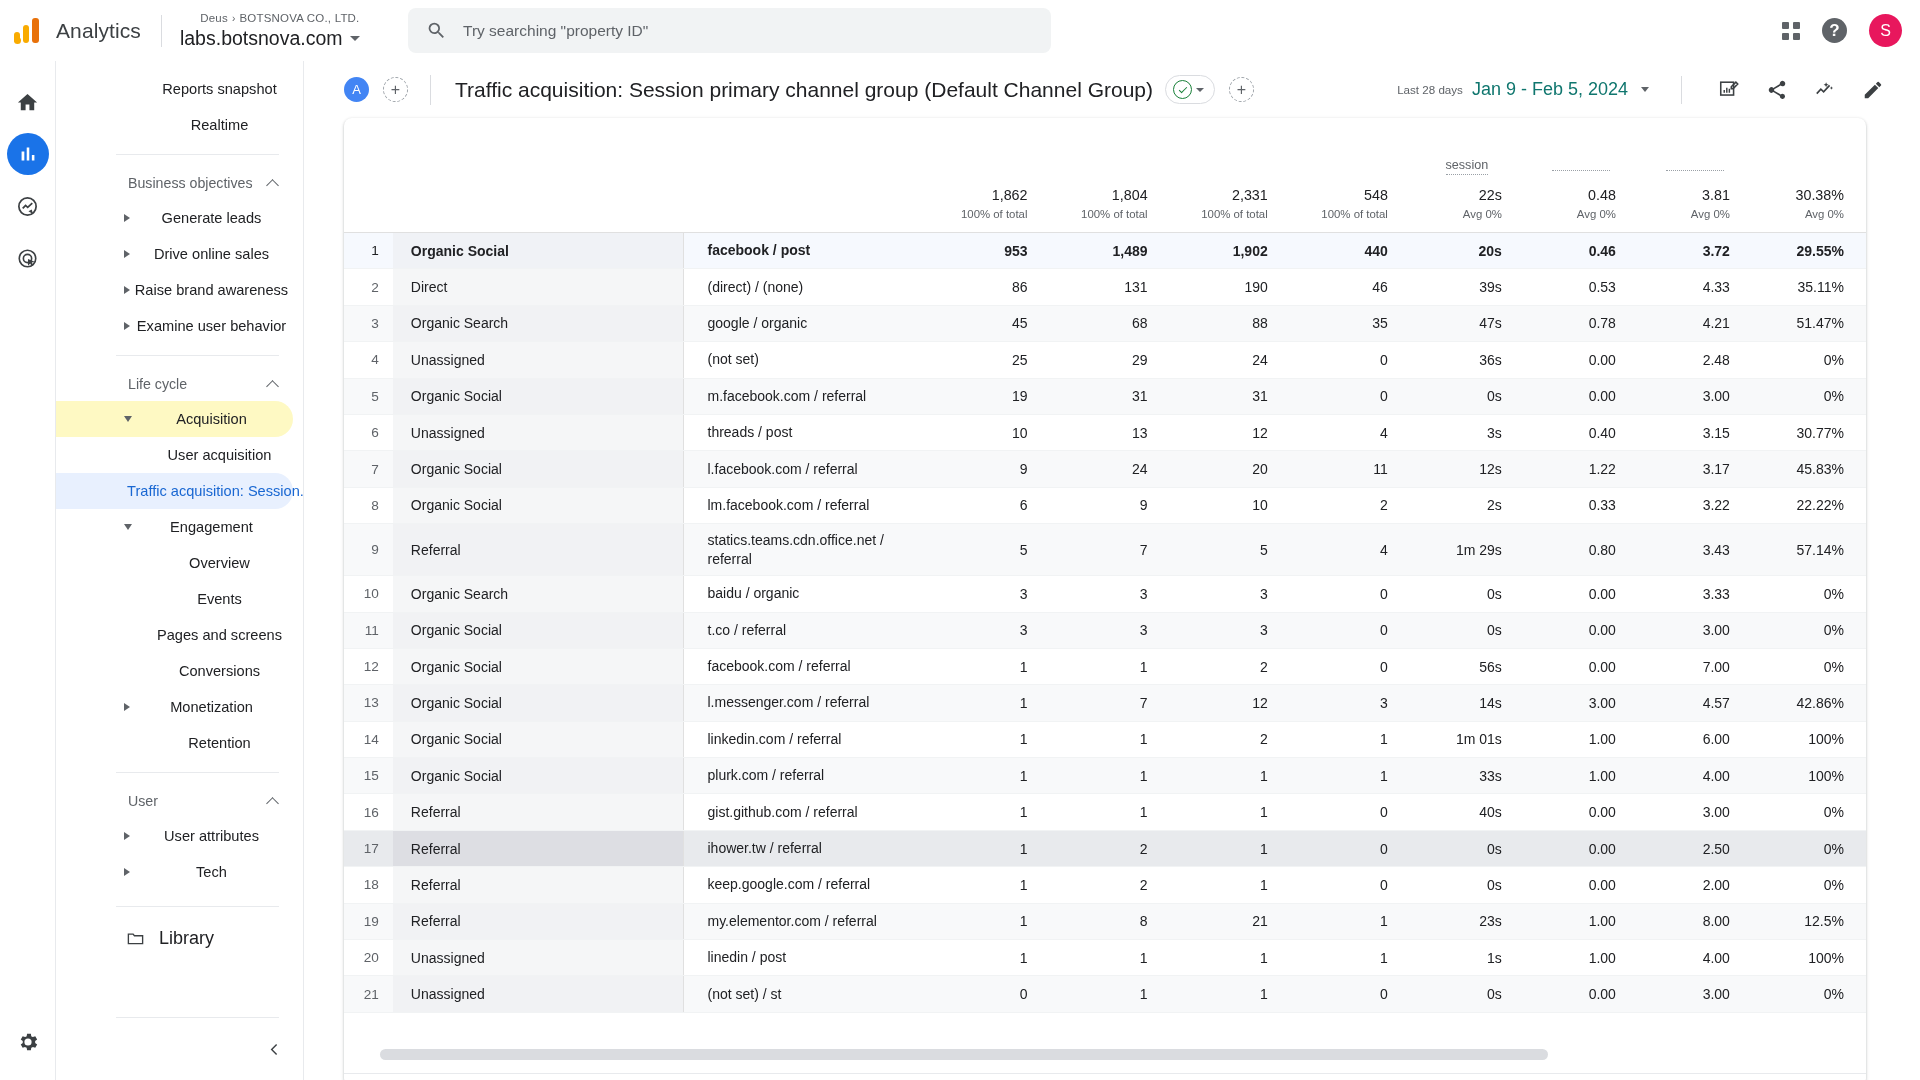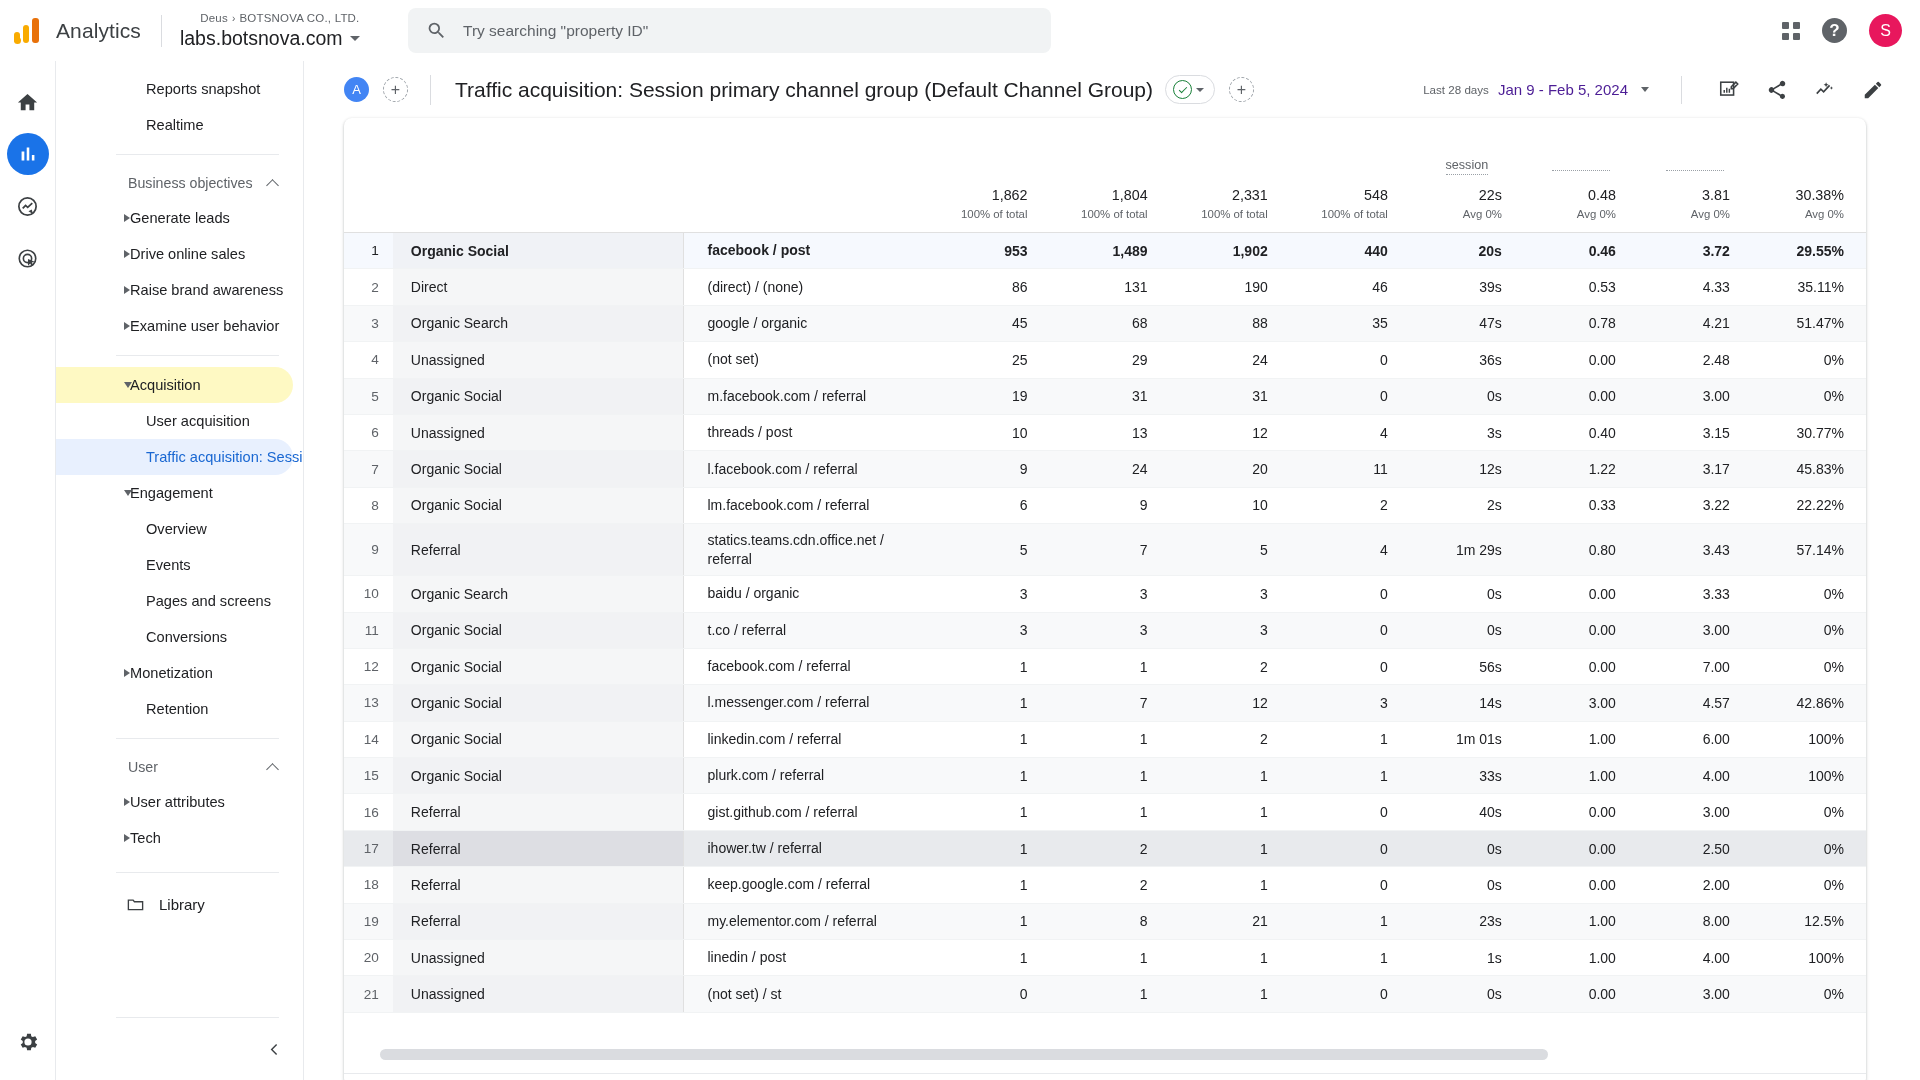--- a/index.html
+++ b/index.html
@@ -86,24 +86,24 @@
   .nav-sep { height: 1px; background: #e8eaed; margin: 11px 24px 11px 60px; }
   .nav-group {
     height: 34px; display: flex; align-items: center; justify-content: space-between;
     font-size: 14.2px; color: #5f6368; padding: 0 26px 0 72px; cursor: pointer;
   }
   .tri { width: 0; height: 0; border-top: 4.5px solid transparent;
          border-bottom: 4.5px solid transparent; border-left: 6px solid #5f6368;
          position: absolute; left: 68px; }
   .tri.open { border-left: 4.5px solid transparent; border-right: 4.5px solid transparent;
               border-top: 6px solid #5f6368; border-bottom: none; }
-  .nav-item { position: relative; }
+  .nav-item { position: relative; justify-content: center; }
   .chev-up { width: 9px; height: 9px; border-left: 1.6px solid #5f6368;
              border-top: 1.6px solid #5f6368; transform: rotate(45deg); margin-top: 4px; }
-  .lib-row { height: 40px; display: flex; align-items: center; font-size: 15px;
+  .lib-row { height: 40px; display: flex; align-items: center; font-size: 18px;
              color: #202124; padding-left: 70px; cursor: pointer; gap: 14px; }
   .collapse-btn { position: absolute; right: 20px; bottom: 18px; cursor: pointer; }
   .side-bottom-sep { position: absolute; left: 60px; right: 24px; bottom: 62px;
                      height: 1px; background: #e8eaed; }
 
   
   .main { position: absolute; left: 304px; top: 61px; width: 1616px; height: 1019px;
           background: #fff; }
   .title-row { height: 57px; display: flex; align-items: center; padding-left: 40px;
                background: #fff; }
@@ -122,21 +122,21 @@
     display: flex; align-items: center; justify-content: center; }
   .ok-tick { width: 8px; height: 4px; border-left: 1.6px solid #188038;
     border-bottom: 1.6px solid #188038; transform: rotate(-45deg); margin-bottom: 2px; }
   .chip-caret { width: 0; height: 0; border-left: 4px solid transparent;
     border-right: 4px solid transparent; border-top: 4.5px solid #5f6368; margin-right: 4px; }
 
   .title-right { margin-left: auto; display: flex; align-items: center;
                  padding-right: 28px; gap: 10px; }
   .daterange { display: flex; align-items: center; cursor: pointer; }
   .dr-label { font-size: 11.6px; color: #5f6368; margin-right: 9px; }
-  .dr-value { font-size: 15px; color: #4c1d95; }
+  .dr-value { font-size: 18px; color: #0f766e; }
   .dr-caret { margin-left: 13px; width: 0; height: 0; border-left: 4.5px solid transparent;
     border-right: 4.5px solid transparent; border-top: 5px solid #5f6368; }
   .tool-sep { width: 1px; height: 28px; background: #dadce0; margin: 0 18px 0 22px; }
   .tool-ic { width: 38px; height: 38px; display: flex; align-items: center;
              justify-content: center; cursor: pointer; }
 
   
   .card { position: absolute; left: 40px; top: 57px; width: 1522px; height: 968px;
           background: #fff; border-radius: 8px;
           box-shadow: 0 1px 2px rgba(60,64,67,.25), 0 1px 3px 1px rgba(60,64,67,.10);
@@ -278,20 +278,24 @@
         </div>
         <div class="nav-item l0">
           <span class="tri"></span>
           <span>Raise brand awareness</span>
         </div>
         <div class="nav-item l0">
           <span class="tri"></span>
           <span>Examine user behavior</span>
         </div>
         <div class="nav-sep"></div>
+        <div class="nav-group">
+          <span>Life cycle</span>
+          <span class="chev-up"></span>
+        </div>
         <div class="nav-item l0 exp">
           <span class="tri open"></span>
           <span>Acquisition</span>
         </div>
         <div class="nav-item l1">
           <span>User acquisition</span>
         </div>
         <div class="nav-item l1 sel">
           <span>Traffic acquisition: Session...</span>
         </div>

